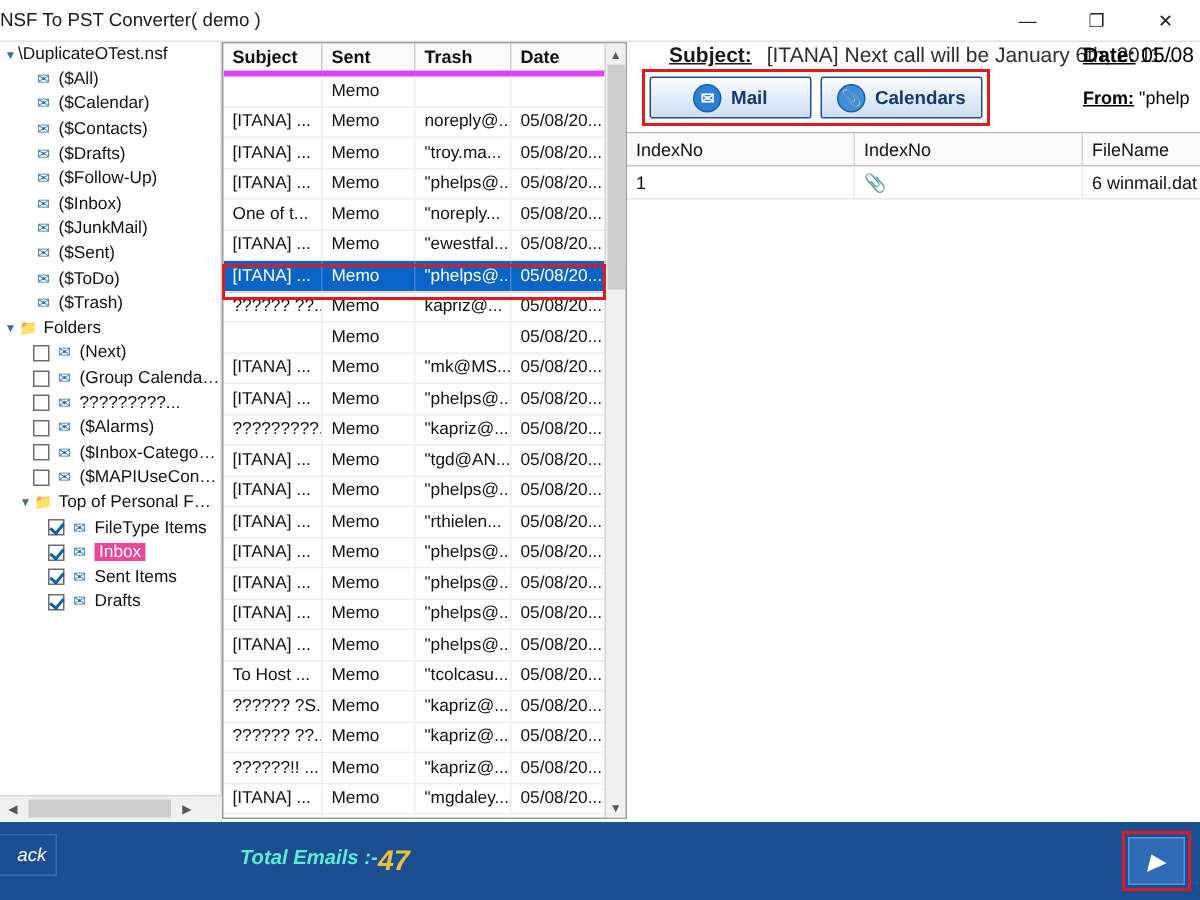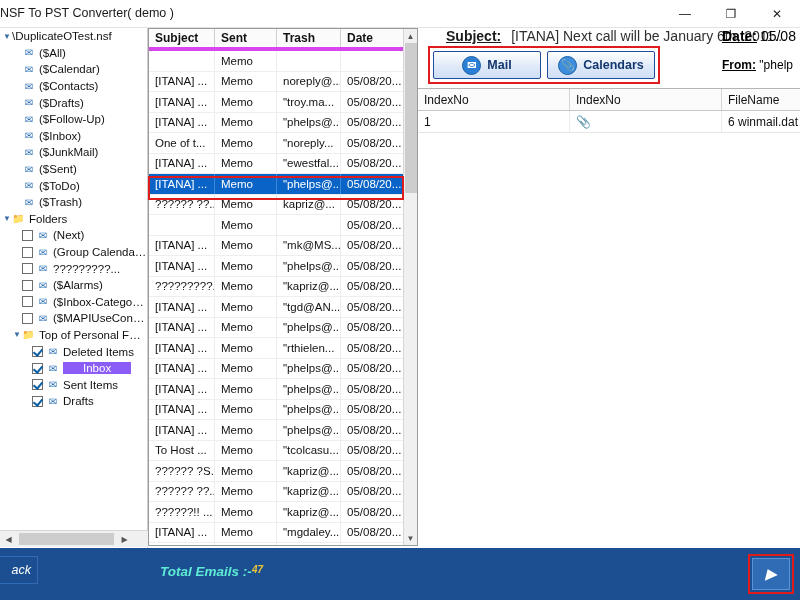--- a/index.html
+++ b/index.html
@@ -76,21 +76,21 @@
   .tree-row .ic {
     width: 14px; height: 12px; margin-right: 3px;
     flex: 0 0 14px;
     display: flex; align-items: center; justify-content: center;
     font-size: 10px;
   }
   .ic.folder { color: #e8a33d; }
   .ic.mail { color: #2a6fb5; }
   .tree-row .lbl { overflow: hidden; text-overflow: ellipsis; }
   .tree-row.selected .lbl {
-    background: #8b5cf6; color: #fff; padding: 0 20px;
+    background: #ec4899; color: #fff; padding: 0 3px;
   }
 
   
   .tree-hscroll {
     position: absolute; left: 0; top: 530px; width: 148px; height: 17px;
     background: #f0f0f0; border-top: 1px solid #d6d6d6;
     display: flex; align-items: stretch;
   }
   .tree-hscroll .thumb {
     width: 95px; background: #cdcdcd; margin: 2px;
@@ -257,21 +257,21 @@
     color: #ffffff; font-size: 12.5px;
     display: flex; align-items: center; justify-content: flex-end;
     padding-right: 6px;
   }
   .total-label {
     position: absolute; left: 160px; top: 16px;
     font-size: 13.5px; font-weight: bold; color: #5eead4;
   }
   .total-count {
     position: absolute; left: 252px; top: 16px;
-    font-size: 10px; font-weight: bold; color: #e8c33a;
+    font-size: 19px; font-weight: bold; color: #e8c33a;
   }
   .next-wrap {
     position: absolute; right: 6px; top: 6px;
     width: 46px; height: 40px;
     border: 2px solid #e01b1b;
     display: flex; align-items: center; justify-content: center;
   }
   .btn-next {
     width: 38px; height: 32px;
     background: #2f6cb5;
@@ -393,21 +393,21 @@
         </div>
         <div class="tree-row" style="padding-left: 12px;">
           <span class="twisty">▼</span>
           <span class="ic folder">📁</span>
           <span class="lbl">Top of Personal Folders</span>
         </div>
         <div class="tree-row" style="padding-left: 22px;">
           <span class="twisty"></span>
           <span class="cb checked"></span>
           <span class="ic mail">✉</span>
-          <span class="lbl">Deleted Items</span>
+          <span class="lbl">FileType Items</span>
         </div>
         <div class="tree-row selected" style="padding-left: 22px;">
           <span class="twisty"></span>
           <span class="cb checked"></span>
           <span class="ic mail">✉</span>
           <span class="lbl">Inbox</span>
         </div>
         <div class="tree-row" style="padding-left: 22px;">
           <span class="twisty"></span>
           <span class="cb checked"></span>

